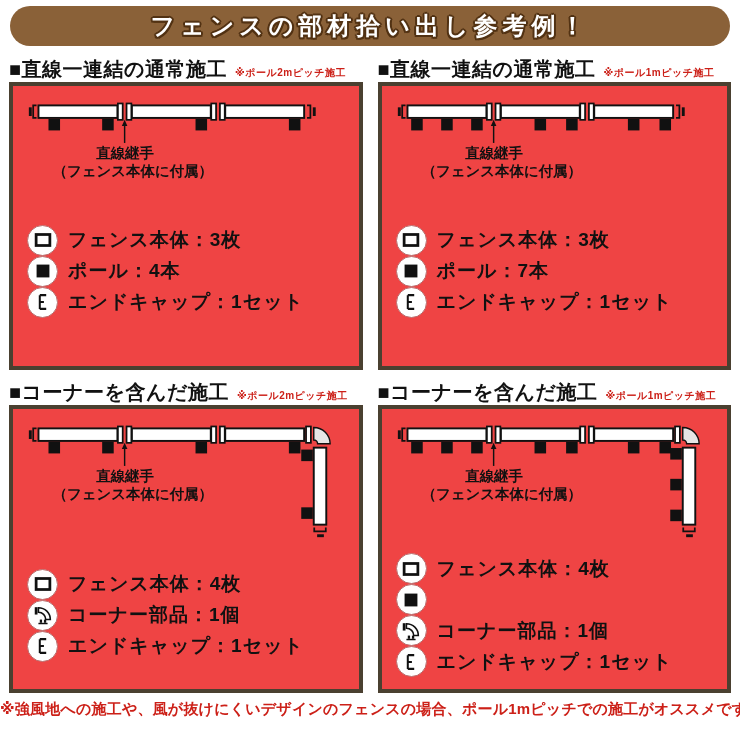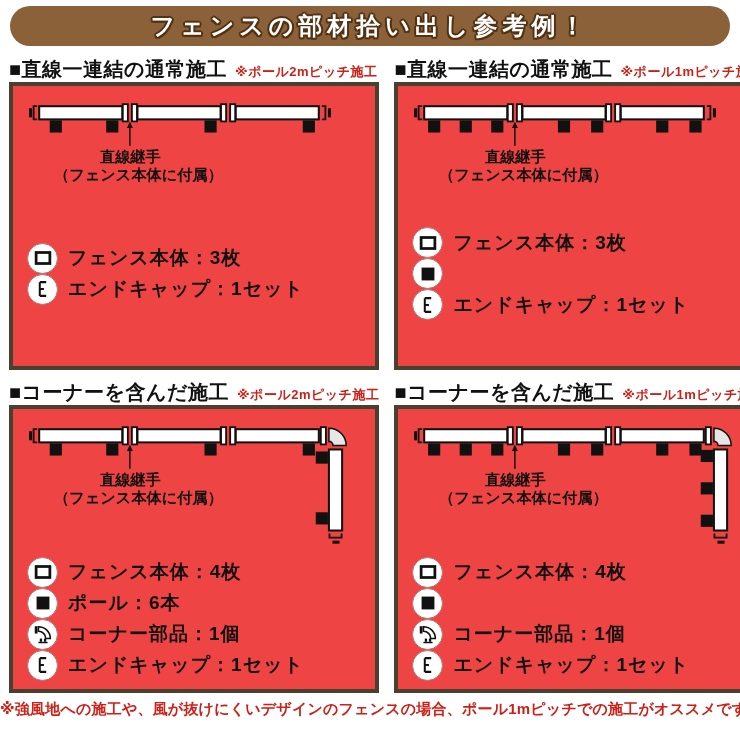--- a/index.html
+++ b/index.html
@@ -32,21 +32,21 @@
   .grid{
     display:grid;
     grid-template-columns:1fr 1fr;
     column-gap:15px;
     row-gap:9px;
     padding:0 9px;
   }
   .cell{display:flex;flex-direction:column;}
   .sec-header{display:flex;align-items:baseline;height:26px;white-space:nowrap;}
   .sec-title{font-size:20px;font-weight:bold;color:var(--ink);letter-spacing:0.5px;}
-  .sec-note{font-size:13px;font-weight:bold;color:var(--red);margin-left:8px;letter-spacing:0.5px;}
+  .sec-note{font-size:10px;font-weight:bold;color:var(--red);margin-left:8px;letter-spacing:0.5px;}
   .box{
     border:4px solid var(--border);
     background:#ef4444;
     height:288px;
     padding:4px 12px 6px;
     display:flex;flex-direction:column;
   }
   .diagram{flex:0 0 auto;}
   .diagram svg{display:block;width:100%;height:auto;}
   .list{flex:1;display:flex;flex-direction:column;justify-content:center;padding-left:2px;}
@@ -110,20 +110,28 @@
       <div class="list">
   <div class="item-row">
     <span class="circle">
               <svg width="22" height="22" viewBox="0 0 24 24">
                 <rect x="4.5" y="6" width="15" height="12" fill="#fff" stroke="#111" stroke-width="3"></rect>
               </svg>
             </span>
     <span class="item-label">フェンス本体：3枚</span>
   </div>
 
+  <div class="item-row">
+    <span class="circle">
+              <svg width="22" height="22" viewBox="0 0 24 24">
+                <rect x="5" y="5" width="14" height="14" fill="#111"></rect>
+              </svg>
+            </span>
+    <span class="item-label">ポール：4本</span>
+  </div>
 
   <div class="item-row">
     <span class="circle">
               <svg width="22" height="22" viewBox="0 0 24 24">
                 <path d="M 8.5 4.5 V 19.5 M 8.5 4.5 H 15.5 M 8.5 19.5 H 15.5 M 8.5 12 H 13" fill="none" stroke="#111" stroke-width="2.2"></path>
               </svg>
             </span>
     <span class="item-label">エンドキャップ：1セット</span>
   </div>
 </div>
@@ -171,20 +179,21 @@
             </span>
     <span class="item-label">フェンス本体：3枚</span>
   </div>
 
   <div class="item-row">
     <span class="circle">
               <svg width="22" height="22" viewBox="0 0 24 24">
                 <rect x="5" y="5" width="14" height="14" fill="#111"></rect>
               </svg>
             </span>
+    <span class="item-label">ポール：7本</span>
   </div>
 
   <div class="item-row">
     <span class="circle">
               <svg width="22" height="22" viewBox="0 0 24 24">
                 <path d="M 8.5 4.5 V 19.5 M 8.5 4.5 H 15.5 M 8.5 19.5 H 15.5 M 8.5 12 H 13" fill="none" stroke="#111" stroke-width="2.2"></path>
               </svg>
             </span>
     <span class="item-label">エンドキャップ：1セット</span>
   </div>
@@ -229,28 +238,20 @@
       <div class="list">
   <div class="item-row">
     <span class="circle">
               <svg width="22" height="22" viewBox="0 0 24 24">
                 <rect x="4.5" y="6" width="15" height="12" fill="#fff" stroke="#111" stroke-width="3"></rect>
               </svg>
             </span>
     <span class="item-label">フェンス本体：4枚</span>
   </div>
 
-  <div class="item-row">
-    <span class="circle">
-              <svg width="22" height="22" viewBox="0 0 24 24">
-                <rect x="5" y="5" width="14" height="14" fill="#111"></rect>
-              </svg>
-            </span>
-    <span class="item-label">ポール：6本</span>
-  </div>
 
   <div class="item-row">
     <span class="circle">
               <svg width="22" height="22" viewBox="0 0 24 24">
                 <rect x="3" y="3.5" width="3" height="8" fill="#111"></rect>
                 <path d="M 7 4 A 13 13 0 0 1 20 17 L 15 17 A 8 8 0 0 0 7 9 Z" fill="#fff" stroke="#111" stroke-width="1.7"></path>
                 <rect x="8.5" y="17" width="2.5" height="3.5" fill="#111"></rect>
                 <rect x="13" y="17" width="2.5" height="3.5" fill="#111"></rect>
                 <rect x="7" y="20.5" width="10" height="1.6" fill="#111"></rect>
               </svg>

